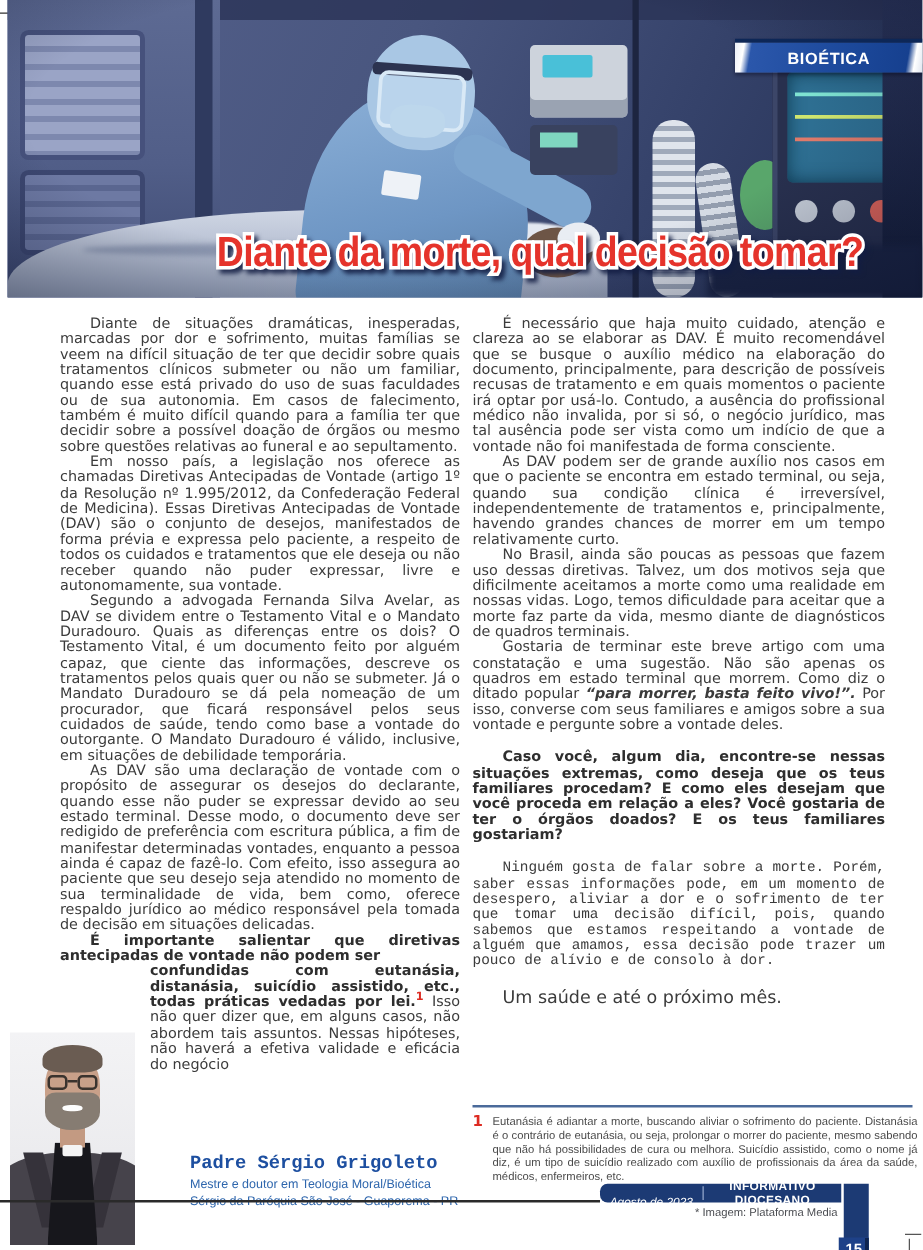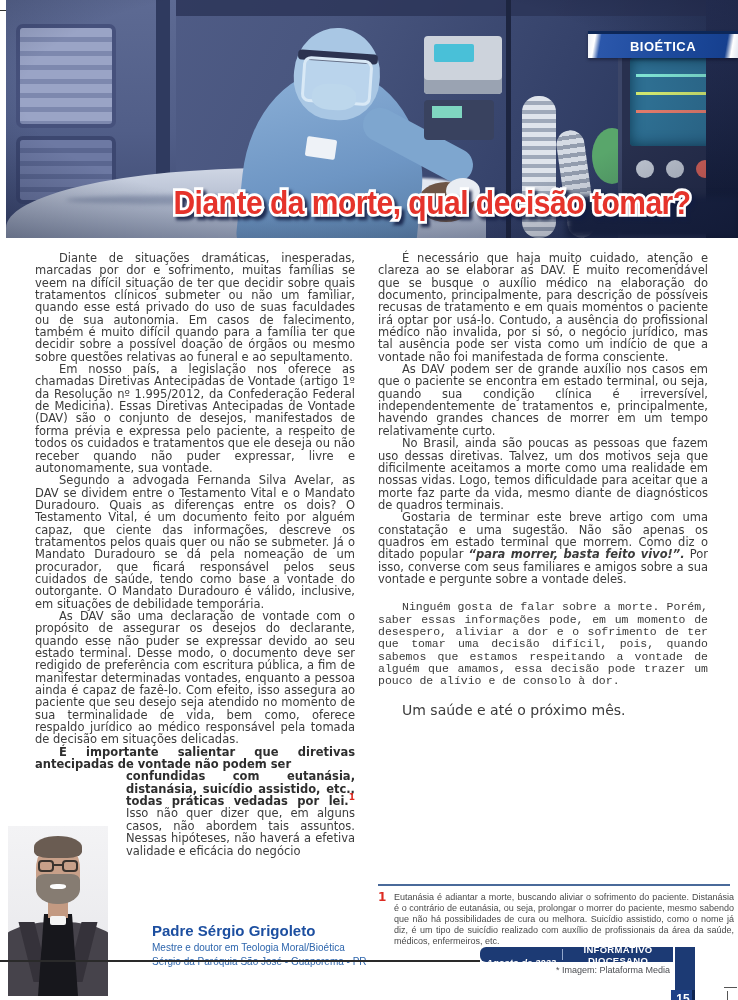--- a/index.html
+++ b/index.html
@@ -80,28 +80,28 @@
   
   .headline { position:absolute; left:130px; top:186px; width:604px; text-align:center;
               font-family:"Liberation Sans", sans-serif; font-weight:800; font-size:30px;
               color:#e5332b; letter-spacing:-0.5px; transform:scaleY(1.12);
               -webkit-text-stroke:5px #ffffff; paint-order:stroke fill;
               filter:drop-shadow(3px 3px 1.5px rgba(18,28,66,.85)); white-space:nowrap; }
 
   
   .col { position:absolute; top:252px; font-size:11.5px; line-height:12.35px;
          text-align:justify; color:#3b3b3b; }
-  .col-left  { left:35px;  width:320px; }
+  .col-left  { left:48px;  width:320px; }
   .col-right { left:378px; width:330px; }
   .col p { text-indent:24px; }
   .col p.no-indent { text-indent:0; }
   .b { font-weight:bold; color:#2e2e2e; }
   .bi { font-weight:bold; font-style:italic; }
   .fn-ref { color:#dd2b22; font-weight:bold; font-size:9px; vertical-align:super; line-height:0; }
-  .wrap-right { margin-left:91px; text-indent:0 !important; }
+  .wrap-right { margin-left:72px; text-indent:0 !important; }
   .gap14 { margin-top:14px; }
   .gap16 { margin-top:16px;font-family:Liberation Mono, monospace; }
   .closing { margin-top:14px; font-size:14px; line-height:16px; text-align:left; text-indent:30px; }
 
   
   .priest { position:absolute; left:8px; top:826px; width:100px; height:170px; overflow:hidden;
             background:linear-gradient(180deg,#f3f3f5 0%,#e9e9ec 80%,#c9c9cd 92%,#c2c2c6 100%); }
   .priest * { position:absolute; }
   .pr-blazer { left:-14px; top:96px; width:128px; height:80px; background:#46434b;
                border-radius:45% 45% 0 0/30px 30px 0 0; }
@@ -114,37 +114,37 @@
   .pr-head { left:28px; top:16px; width:44px; height:58px; background:#c8a089; border-radius:46% 46% 42% 42%; }
   .pr-hair { left:26px; top:10px; width:48px; height:22px; background:#6a5c52; border-radius:50% 50% 30% 30%; }
   .pr-beard { left:28px; top:48px; width:44px; height:30px; background:#867c72; border-radius:20% 20% 48% 48%; }
   .pr-mouth { left:42px; top:58px; width:16px; height:5px; background:#fdfdfd; border-radius:40%; }
   .pr-glasses-l { left:30px; top:34px; width:16px; height:12px; border:2px solid #3a332e; border-radius:4px; }
   .pr-glasses-r { left:54px; top:34px; width:16px; height:12px; border:2px solid #3a332e; border-radius:4px; }
   .pr-bridge { left:46px; top:38px; width:8px; height:2px; background:#3a332e; }
 
   
   .author { position:absolute; left:152px; top:922px; width:230px; }
-  .author-name { color:#1d4fa0; font-weight:bold; font-size:15px; font-family:Liberation Sans, sans-serif; }
+  .author-name { color:#1d4fa0; font-weight:bold; font-size:15px; font-family:Liberation Mono, monospace; }
   .author-line { color:#2e66ad; font-size:10px; margin-top:3px; font-family:"Liberation Sans", sans-serif; }
 
   
   .fn-rule { position:absolute; left:378px; top:884px; width:352px; height:2px; background:#4a6a9a; }
   .footnote { position:absolute; left:378px; top:892px; width:356px; font-size:9px; line-height:11px;
               color:#4a4a4a; font-family:"Liberation Sans", sans-serif; }
   .footnote .fn-marker { float:left; color:#dd2b22; font-weight:bold; font-size:12px; margin-right:5px;
                          font-family:"DejaVu Sans", sans-serif; }
   .footnote .fn-text { display:block; margin-left:16px; text-align:justify; }
 
   
   .bottom-rule { position:absolute; left:0; top:960px; width:480px; height:1.5px; background:#2a2a2a; }
   .footer-bar { position:absolute; left:480px; top:947px; width:193px; height:15px; background:#1c3a74;
                 border-radius:6px 0 0 6px; display:flex; align-items:center; color:#fff;
                 font-family:"Liberation Sans", sans-serif; }
-  .footer-date { width:82px; text-align:center; font-size:9.5px; font-weight:bold; font-style:italic;margin-top:16px; }
+  .footer-date { width:82px; text-align:center; font-size:9.5px; font-weight:normal; font-style:italic;margin-top:16px; }
   .footer-sep { width:1px; height:11px; background:#93a7cc; }
   .footer-pub { flex:1; text-align:center; font-size:9.5px; font-weight:bold; letter-spacing:.3px; }
   .page-ribbon { position:absolute; left:675px; top:947px; width:20px; height:53px; background:#1c3a74; }
   .page-box { position:absolute; left:671px; top:990px; width:24px; height:17px; background:#1e4188;
               color:#fff; font-weight:bold; font-size:12px; display:flex; align-items:center; justify-content:center;
               font-family:"Liberation Sans", sans-serif; box-shadow:inset -3px 0 0 #0e2450; }
   .img-credit { position:absolute; left:430px; top:965px; width:240px; text-align:right;
                 font-size:9px; color:#4b4d52; font-family:"Liberation Sans", sans-serif; }
 </style>
 </head>
@@ -202,20 +202,21 @@
   <p>As DAV são uma declaração de vontade com o propósito de assegurar os desejos do declarante, quando esse não puder se expressar devido ao seu estado terminal. Desse modo, o documento deve ser redigido de preferência com escritura pública, a fim de manifestar determinadas vontades, enquanto a pessoa ainda é capaz de fazê-lo. Com efeito, isso assegura ao paciente que seu desejo seja atendido no momento de sua terminalidade de vida, bem como, oferece respaldo jurídico ao médico responsável pela tomada de decisão em situações delicadas.</p>
   <p class="b">É importante salientar que diretivas antecipadas de vontade não podem ser</p>
   <p class="wrap-right"><span class="b">confundidas com eutanásia, distanásia, suicídio assistido, etc., todas práticas vedadas por lei.</span><sup class="fn-ref">1</sup><span> Isso não quer dizer que, em alguns casos, não abordem tais assuntos. Nessas hipóteses, não haverá a efetiva validade e eficácia do negócio</span></p>
 </div>
 
 <div class="col col-right">
   <p>É necessário que haja muito cuidado, atenção e clareza ao se elaborar as DAV. É muito recomendável que se busque o auxílio médico na elaboração do documento, principalmente, para descrição de possíveis recusas de tratamento e em quais momentos o paciente irá optar por usá-lo. Contudo, a ausência do profissional médico não invalida, por si só, o negócio jurídico, mas tal ausência pode ser vista como um indício de que a vontade não foi manifestada de forma consciente.</p>
   <p>As DAV podem ser de grande auxílio nos casos em que o paciente se encontra em estado terminal, ou seja, quando sua condição clínica é irreversível, independentemente de tratamentos e, principalmente, havendo grandes chances de morrer em um tempo relativamente curto.</p>
   <p>No Brasil, ainda são poucas as pessoas que fazem uso dessas diretivas. Talvez, um dos motivos seja que dificilmente aceitamos a morte como uma realidade em nossas vidas. Logo, temos dificuldade para aceitar que a morte faz parte da vida, mesmo diante de diagnósticos de quadros terminais.</p>
   <p><span>Gostaria de terminar este breve artigo com uma constatação e uma sugestão. Não são apenas os quadros em estado terminal que morrem. Como diz o ditado popular </span><span class="bi">“para morrer, basta feito vivo!”.</span><span>  Por isso, converse com seus familiares e amigos sobre a sua vontade e pergunte sobre a vontade deles.</span></p>
+  <p class="b gap14">Caso você, algum dia, encontre-se nessas situações extremas, como deseja que os teus familiares procedam? E como eles desejam que você proceda em relação a eles? Você gostaria de ter o órgãos doados? E os teus familiares gostariam?</p>
   <p class="gap16">Ninguém gosta de falar sobre a morte. Porém, saber essas informações pode, em um momento de desespero, aliviar a dor e o sofrimento de ter que tomar uma decisão difícil, pois, quando sabemos que estamos respeitando a vontade de alguém que amamos, essa decisão pode trazer um pouco de alívio e de consolo à dor.</p>
   <p class="closing">Um saúde e até o próximo mês.</p>
 </div>
 
 <div class="priest">
   <div class="pr-blazer"></div>
   <div class="pr-lapel-l"></div>
   <div class="pr-lapel-r"></div>
   <div class="pr-shirt"></div>
   <div class="pr-neck"></div>

